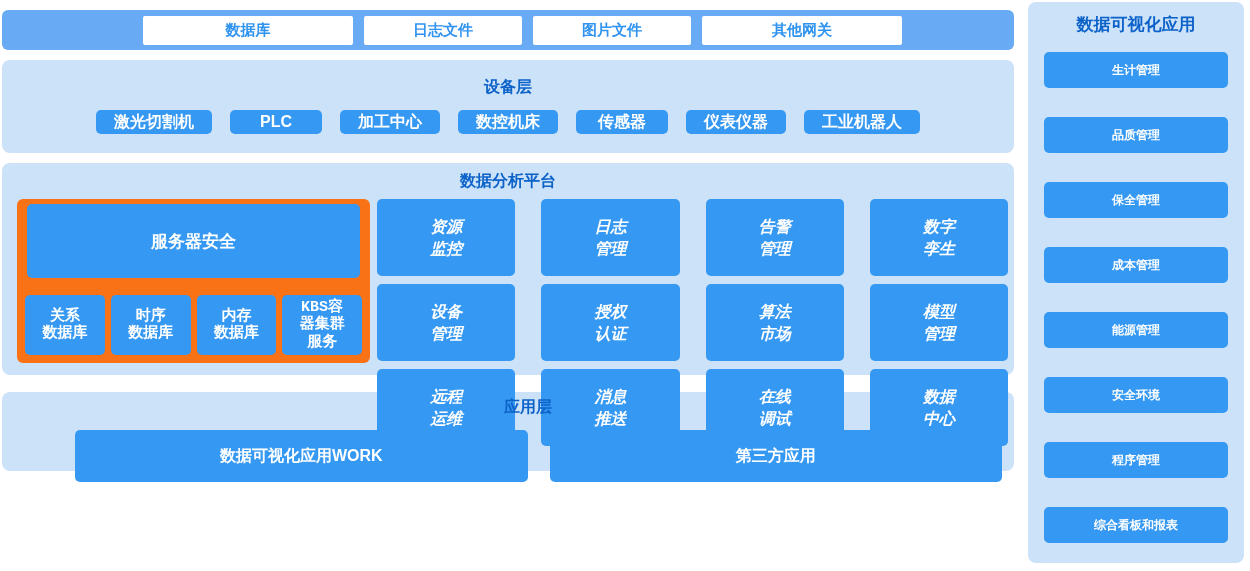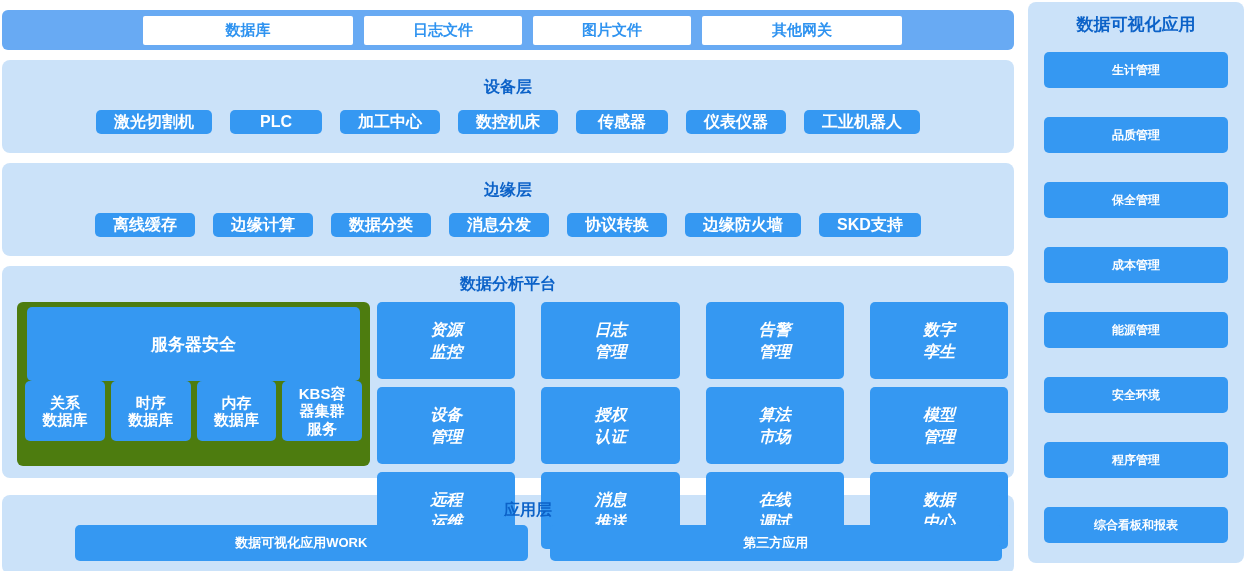--- a/index.html
+++ b/index.html
@@ -32,38 +32,38 @@
     background:#3598f2; color:#ffffff; border-radius:5px;
     display:flex; align-items:center; justify-content:center;
     font-size:16px; text-align:center;
   }
   .box-row .btn { height:24px; padding:0 18px; min-width:92px; }
 
   
   .platform { height:212px; padding-top:8px; }
   .platform-body { display:flex; margin-top:8px; padding:0 6px 0 15px; }
   .white-panel {
-    width:353px; height:164px; background:#4d7c0f; border-radius:6px;
-    padding:5px 8px 8px; flex-shrink:0;
+    width:353px; height:164px; background:#f97316; border-radius:6px;
+    padding:5px 8px 8px; flex-shrink:0;font-family:Liberation Mono, monospace;
   }
   .server-box { height:74px; margin:0 2px; font-size:17px; }
-  .db-row { display:flex; gap:6px; }
+  .db-row { display:flex; gap:6px; margin-top:17px; }
   .db-box {
     flex:1; height:60px; white-space:pre-line; line-height:1.15; font-size:15px;
   }
   .svc-grid {
     flex:1; margin-left:7px;
     display:grid; grid-template-columns:repeat(4,1fr); gap:8px 26px;font-style:italic;
   }
   .svc-box { height:77px; white-space:pre-line; line-height:1.35; }
 
   
   .app { height:79px; margin-top:17px; padding-top:5px;padding-left:40px; }
   .app-row { display:flex; gap:22px; margin-top:5px; padding:0 12px 0 33px; }
-  .app-btn { flex:1; height:36px; font-size:13px; }
+  .app-btn { flex:1; height:52px; font-size:16px;margin-top:8px; }
 
   
   .sidebar {
     position:absolute; left:1028px; top:2px; width:216px; height:561px;
     background:#cbe2f9; border-radius:8px; padding:12px 16px 0;
   }
   .sidebar-title { text-align:center; color:#0c62c8; font-size:17px; line-height:22px;font-family:Liberation Serif, serif; }
   .side-btn { height:36px; margin-top:29px; font-size:12px; }
   .side-btn.first { margin-top:16px; }
 </style>
@@ -86,32 +86,20 @@
         <div class="btn">激光切割机</div>
         <div class="btn">PLC</div>
         <div class="btn">加工中心</div>
         <div class="btn">数控机床</div>
         <div class="btn">传感器</div>
         <div class="btn">仪表仪器</div>
         <div class="btn">工业机器人</div>
       </div>
     </section>
 
-    <section class="layer h93">
-      <div class="layer-title">边缘层</div>
-      <div class="box-row">
-        <div class="btn">离线缓存</div>
-        <div class="btn">边缘计算</div>
-        <div class="btn">数据分类</div>
-        <div class="btn">消息分发</div>
-        <div class="btn">协议转换</div>
-        <div class="btn">边缘防火墙</div>
-        <div class="btn">SKD支持</div>
-      </div>
-    </section>
 
     <section class="layer platform">
       <div class="layer-title">数据分析平台</div>
       <div class="platform-body">
         <div class="white-panel">
           <div class="btn server-box">服务器安全</div>
           <div class="db-row">
             <div class="btn db-box">关系
 数据库</div>
             <div class="btn db-box">时序

